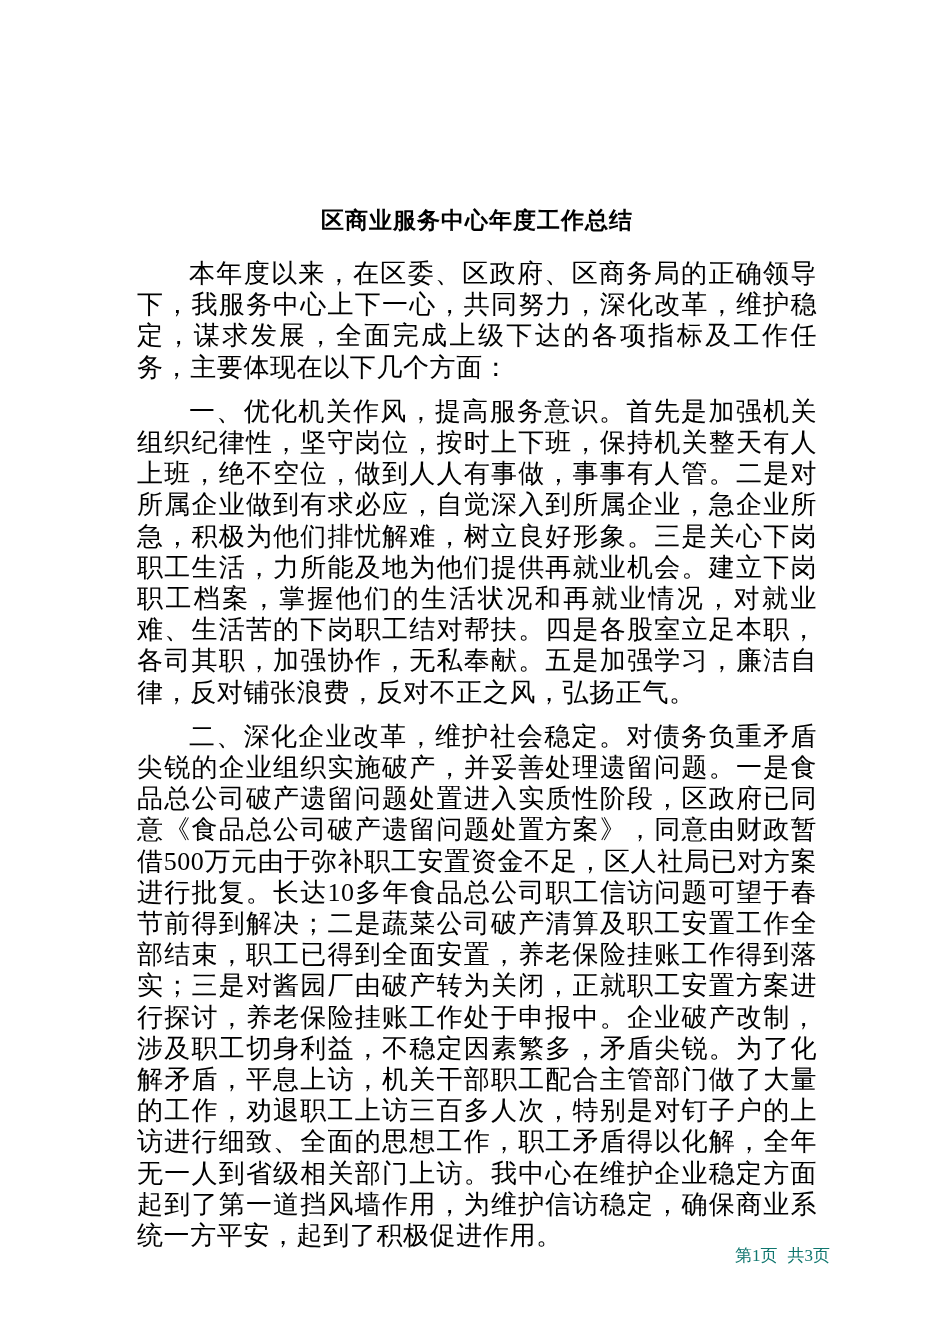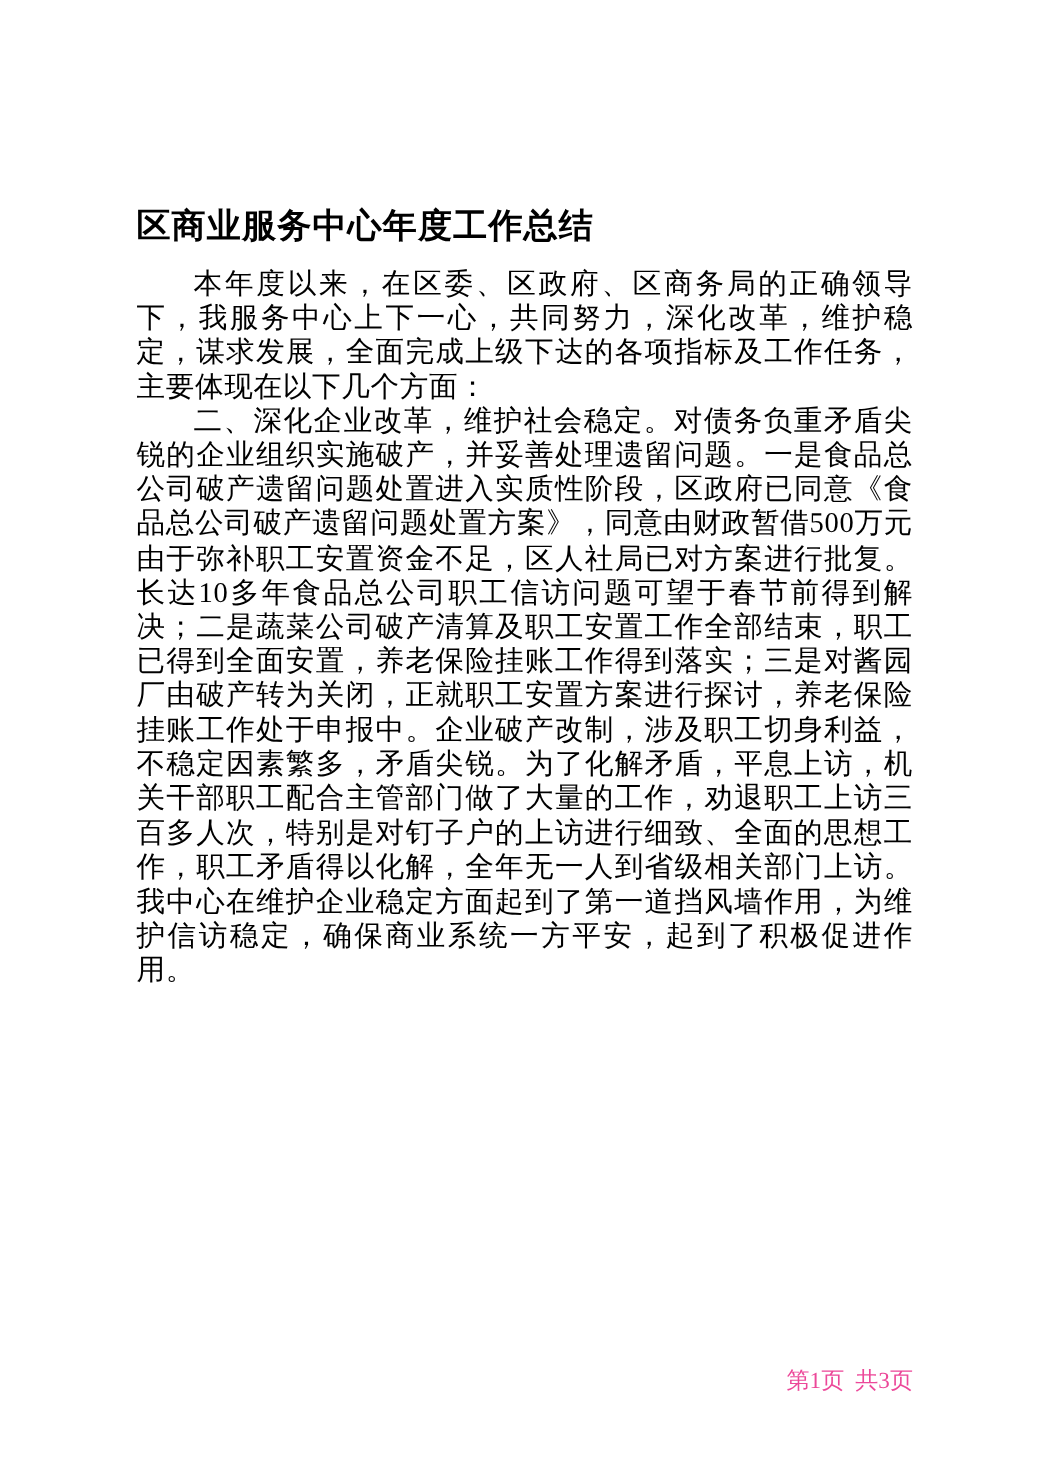--- a/index.html
+++ b/index.html
@@ -17,55 +17,56 @@
     font-family: "Liberation Serif", "DejaVu Serif", serif;
     overflow: hidden;
   }
   .content {
     position: absolute;
     top: 183px;
     left: 124px;
     width: 706px;
   }
   .doc-title {
-    margin: 1px 0 16px 0;
-    font-size: 31px;
+    margin: 17px 0 16px 0;
+    font-size: 23px;
     line-height: 42px;
     font-weight: 700;
-    text-align: left;
+    text-align: center;
     letter-spacing: 1px;
   }
   .para {
-    margin: 0;
+    margin: 13px;
     font-size: 26px;
     line-height: 31.2px;
     letter-spacing: 0.6px;
     text-align: justify;
     text-justify: inter-ideograph;
     text-indent: 2em;
     word-break: break-all;
   }
   .footer {
     position: absolute;
     right: 120px;
     bottom: 80px;
-    font-size: 21px;
+    font-size: 17px;
     line-height: 17px;
-    color: #ec4899;
+    color: #0f766e;
   }
   .footer .sep {
     display: inline-block;
     width: 10px;
   }
 </style>
 </head>
 <body>
 
 <div class="page">
   <div class="content">
     <h1 class="doc-title">区商业服务中心年度工作总结</h1>
     <p class="para">本年度以来，在区委、区政府、区商务局的正确领导下，我服务中心上下一心，共同努力，深化改革，维护稳定，谋求发展，全面完成上级下达的各项指标及工作任务，主要体现在以下几个方面：</p>
+    <p class="para">一、优化机关作风，提高服务意识。首先是加强机关组织纪律性，坚守岗位，按时上下班，保持机关整天有人上班，绝不空位，做到人人有事做，事事有人管。二是对所属企业做到有求必应，自觉深入到所属企业，急企业所急，积极为他们排忧解难，树立良好形象。三是关心下岗职工生活，力所能及地为他们提供再就业机会。建立下岗职工档案，掌握他们的生活状况和再就业情况，对就业难、生活苦的下岗职工结对帮扶。四是各股室立足本职，各司其职，加强协作，无私奉献。五是加强学习，廉洁自律，反对铺张浪费，反对不正之风，弘扬正气。</p>
     <p class="para">二、深化企业改革，维护社会稳定。对债务负重矛盾尖锐的企业组织实施破产，并妥善处理遗留问题。一是食品总公司破产遗留问题处置进入实质性阶段，区政府已同意《食品总公司破产遗留问题处置方案》，同意由财政暂借500万元由于弥补职工安置资金不足，区人社局已对方案进行批复。长达10多年食品总公司职工信访问题可望于春节前得到解决；二是蔬菜公司破产清算及职工安置工作全部结束，职工已得到全面安置，养老保险挂账工作得到落实；三是对酱园厂由破产转为关闭，正就职工安置方案进行探讨，养老保险挂账工作处于申报中。企业破产改制，涉及职工切身利益，不稳定因素繁多，矛盾尖锐。为了化解矛盾，平息上访，机关干部职工配合主管部门做了大量的工作，劝退职工上访三百多人次，特别是对钉子户的上访进行细致、全面的思想工作，职工矛盾得以化解，全年无一人到省级相关部门上访。我中心在维护企业稳定方面起到了第一道挡风墙作用，为维护信访稳定，确保商业系统一方平安，起到了积极促进作用。</p>
   </div>
   <div class="footer">
     <span>第1页</span><span class="sep"></span><span>共3页</span>
   </div>
 </div>
 
 </body></html>

